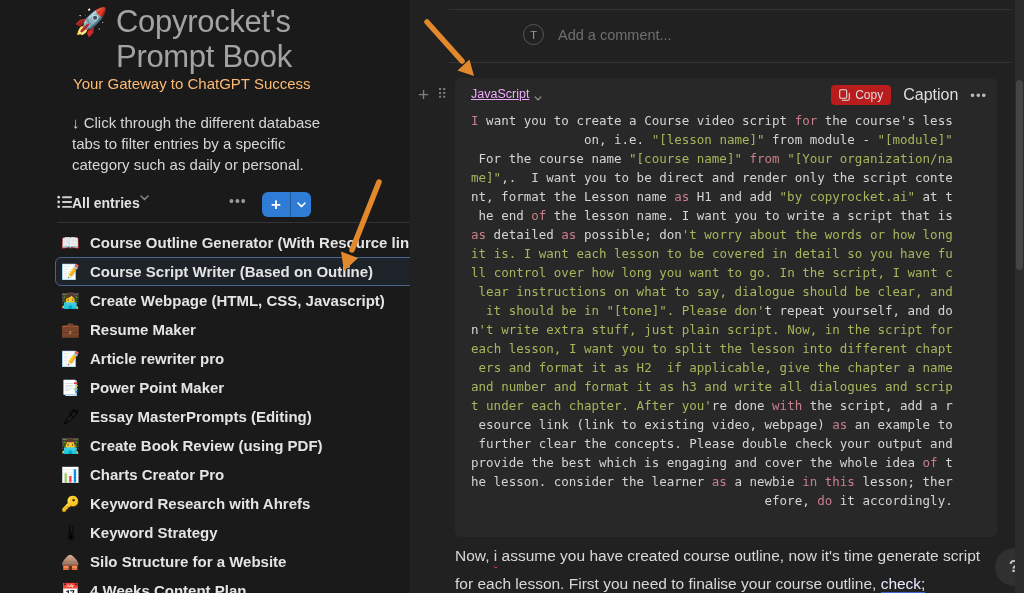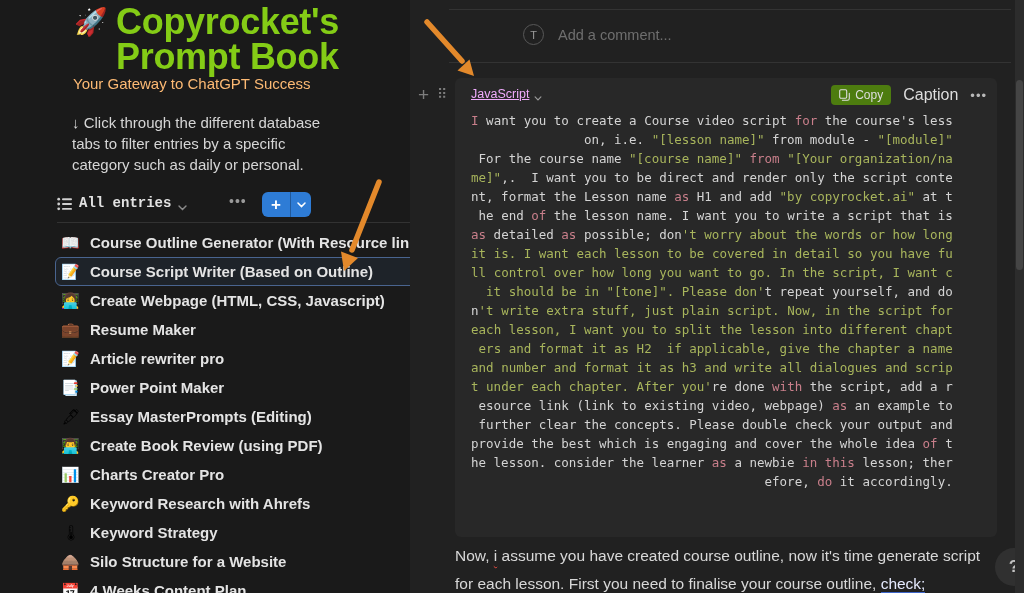--- a/index.html
+++ b/index.html
@@ -4,25 +4,25 @@
 <style>
   * { margin:0; padding:0; box-sizing:border-box; }
   html,body { width:1024px; height:593px; overflow:hidden; background:#1a1a1a;
               font-family:"Liberation Sans", sans-serif; }
 
   
   #left-panel { position:absolute; left:0; top:0; width:410px; height:593px;
                 background:#1a1a1a; overflow:hidden; }
   .title-row { position:absolute; left:74px; top:4px; display:flex; gap:8px; }
   .title-emoji { font-size:27px; line-height:36px; width:34px; }
-  .title-text { font-size:36px; font-weight:bold; color:#84cc16; line-height:35px; letter-spacing:-0.3px; }
+  .title-text { font-size:31px; font-weight:normal; color:#a3a3a3; line-height:35px; letter-spacing:-0.3px; }
   .subtitle { position:absolute; left:73px; top:75px; font-size:15px; color:#fdba74; }
   .description { position:absolute; left:72px; top:112px; font-size:15px; color:#d6d6d6; line-height:21px; }
 
-  .toolbar-view { position:absolute; left:57px; top:195px; display:flex; align-items:flex-end; gap:7px; cursor:pointer;font-family:Liberation Mono, monospace; }
+  .toolbar-view { position:absolute; left:57px; top:195px; display:flex; align-items:flex-start; cursor:pointer; }
   .toolbar-view .view-label { font-size:14px; font-weight:bold; color:#e2e2e2; }
   .toolbar-more { position:absolute; left:229px; top:193px; color:#9a9a9a; font-size:14px; letter-spacing:1px; cursor:pointer; }
   .add-btn { position:absolute; left:262px; top:192px; height:25px; display:flex;
              background:#2e7cd6; border-radius:6px; overflow:hidden; color:#fff; }
   .add-btn .plus-part { width:28px; display:flex; align-items:center; justify-content:center;
                         font-size:17px; font-weight:bold; cursor:pointer; }
   .add-btn .chev-part { width:21px; display:flex; align-items:center; justify-content:center;
                         border-left:1px solid rgba(0,0,0,0.28); cursor:pointer; }
   .toolbar-divider { position:absolute; left:57px; top:222px; width:353px; height:1px; background:#323232; }
 
@@ -46,21 +46,21 @@
   .comment-placeholder { font-size:14.5px; color:#6f6f6f; }
 
   .block-plus { position:absolute; left:8px; top:84px; color:#7d7d7d; font-size:19px; cursor:pointer; }
   .block-handle { position:absolute; left:27px; top:86px; color:#7d7d7d; font-size:14px; cursor:grab; }
 
   #code-block { position:absolute; left:45px; top:78px; width:542px; height:459px;
                 background:#282828; border-radius:6px; }
   .code-lang { position:absolute; left:16px; top:9px; display:flex; align-items:flex-end; gap:5px;
                color:#f0abfc; font-size:12.5px; cursor:pointer;text-decoration:underline; }
   .code-controls { position:absolute; right:10px; top:7px; display:flex; align-items:center; gap:12px; }
-  .copy-btn { display:flex; align-items:center; gap:5px; background:#4d7c0f; border-radius:4px;
+  .copy-btn { display:flex; align-items:center; gap:5px; background:#b91c1c; border-radius:4px;
               padding:3px 8px; color:#dedede; font-size:12px; cursor:pointer; }
   .caption-btn { color:#dedede; font-size:16px; cursor:pointer;text-align:center; }
   .code-more { color:#b9b9b9; font-size:13px; letter-spacing:1px; cursor:pointer; }
 
   #code-content { position:absolute; left:16px; top:33px;
                   font-family:"DejaVu Sans Mono", monospace; font-size:12.5px; line-height:19px;text-align:right; }
   .code-line { white-space:pre; }
   .seg-w { color:#d4d4d4; }
   .seg-k { color:#c97f8b; }
   .seg-s { color:#a8b55c; }
@@ -220,20 +220,21 @@
     <div id="code-content">
         <div class="code-line"><span class="seg-k">I</span><span class="seg-w"> want you to create a Course video script </span><span class="seg-k">for</span><span class="seg-w"> the course's less</span></div>
         <div class="code-line"><span class="seg-w">on, i.e. </span><span class="seg-s">"[lesson name]"</span><span class="seg-w"> from module - </span><span class="seg-s">"[module]"</span></div>
         <div class="code-line"><span class="seg-w"> For the course name </span><span class="seg-s">"[course name]"</span><span class="seg-w"> </span><span class="seg-k">from</span><span class="seg-w"> </span><span class="seg-s">"[Your organization/na</span></div>
         <div class="code-line"><span class="seg-s">me]"</span><span class="seg-w">,.  I want you to be direct and render only the script conte</span></div>
         <div class="code-line"><span class="seg-w">nt, format the Lesson name </span><span class="seg-k">as</span><span class="seg-w"> H1 and add </span><span class="seg-s">"by copyrocket.ai"</span><span class="seg-w"> at t</span></div>
         <div class="code-line"><span class="seg-w">he end </span><span class="seg-k">of</span><span class="seg-w"> the lesson name. I want you to write a script that is</span></div>
         <div class="code-line"><span class="seg-k">as</span><span class="seg-w"> detailed </span><span class="seg-k">as</span><span class="seg-w"> possible; don</span><span class="seg-s">'t worry about the words or how long</span></div>
         <div class="code-line"><span class="seg-s">it is. I want each lesson to be covered in detail so you have fu</span></div>
         <div class="code-line"><span class="seg-s">ll control over how long you want to go. In the script, I want c</span></div>
+        <div class="code-line"><span class="seg-s">lear instructions on what to say, dialogue should be clear, and</span></div>
         <div class="code-line"><span class="seg-s">it should be in "[tone]". Please don'</span><span class="seg-w">t repeat yourself, and do</span></div>
         <div class="code-line"><span class="seg-w">n</span><span class="seg-s">'t write extra stuff, just plain script. Now, in the script for</span></div>
         <div class="code-line"><span class="seg-s">each lesson, I want you to split the lesson into different chapt</span></div>
         <div class="code-line"><span class="seg-s">ers and format it as H2  if applicable, give the chapter a name</span></div>
         <div class="code-line"><span class="seg-s">and number and format it as h3 and write all dialogues and scrip</span></div>
         <div class="code-line"><span class="seg-s">t under each chapter. After you'</span><span class="seg-w">re done </span><span class="seg-k">with</span><span class="seg-w"> the script, add a r</span></div>
         <div class="code-line"><span class="seg-w">esource link (link to existing video, webpage) </span><span class="seg-k">as</span><span class="seg-w"> an example to</span></div>
         <div class="code-line"><span class="seg-w">further clear the concepts. Please double check your output and</span></div>
         <div class="code-line"><span class="seg-w">provide the best which is engaging and cover the whole idea </span><span class="seg-k">of</span><span class="seg-w"> t</span></div>
         <div class="code-line"><span class="seg-w">he lesson. consider the learner </span><span class="seg-k">as</span><span class="seg-w"> a newbie </span><span class="seg-k">in</span><span class="seg-w"> </span><span class="seg-k">this</span><span class="seg-w"> lesson; ther</span></div>

